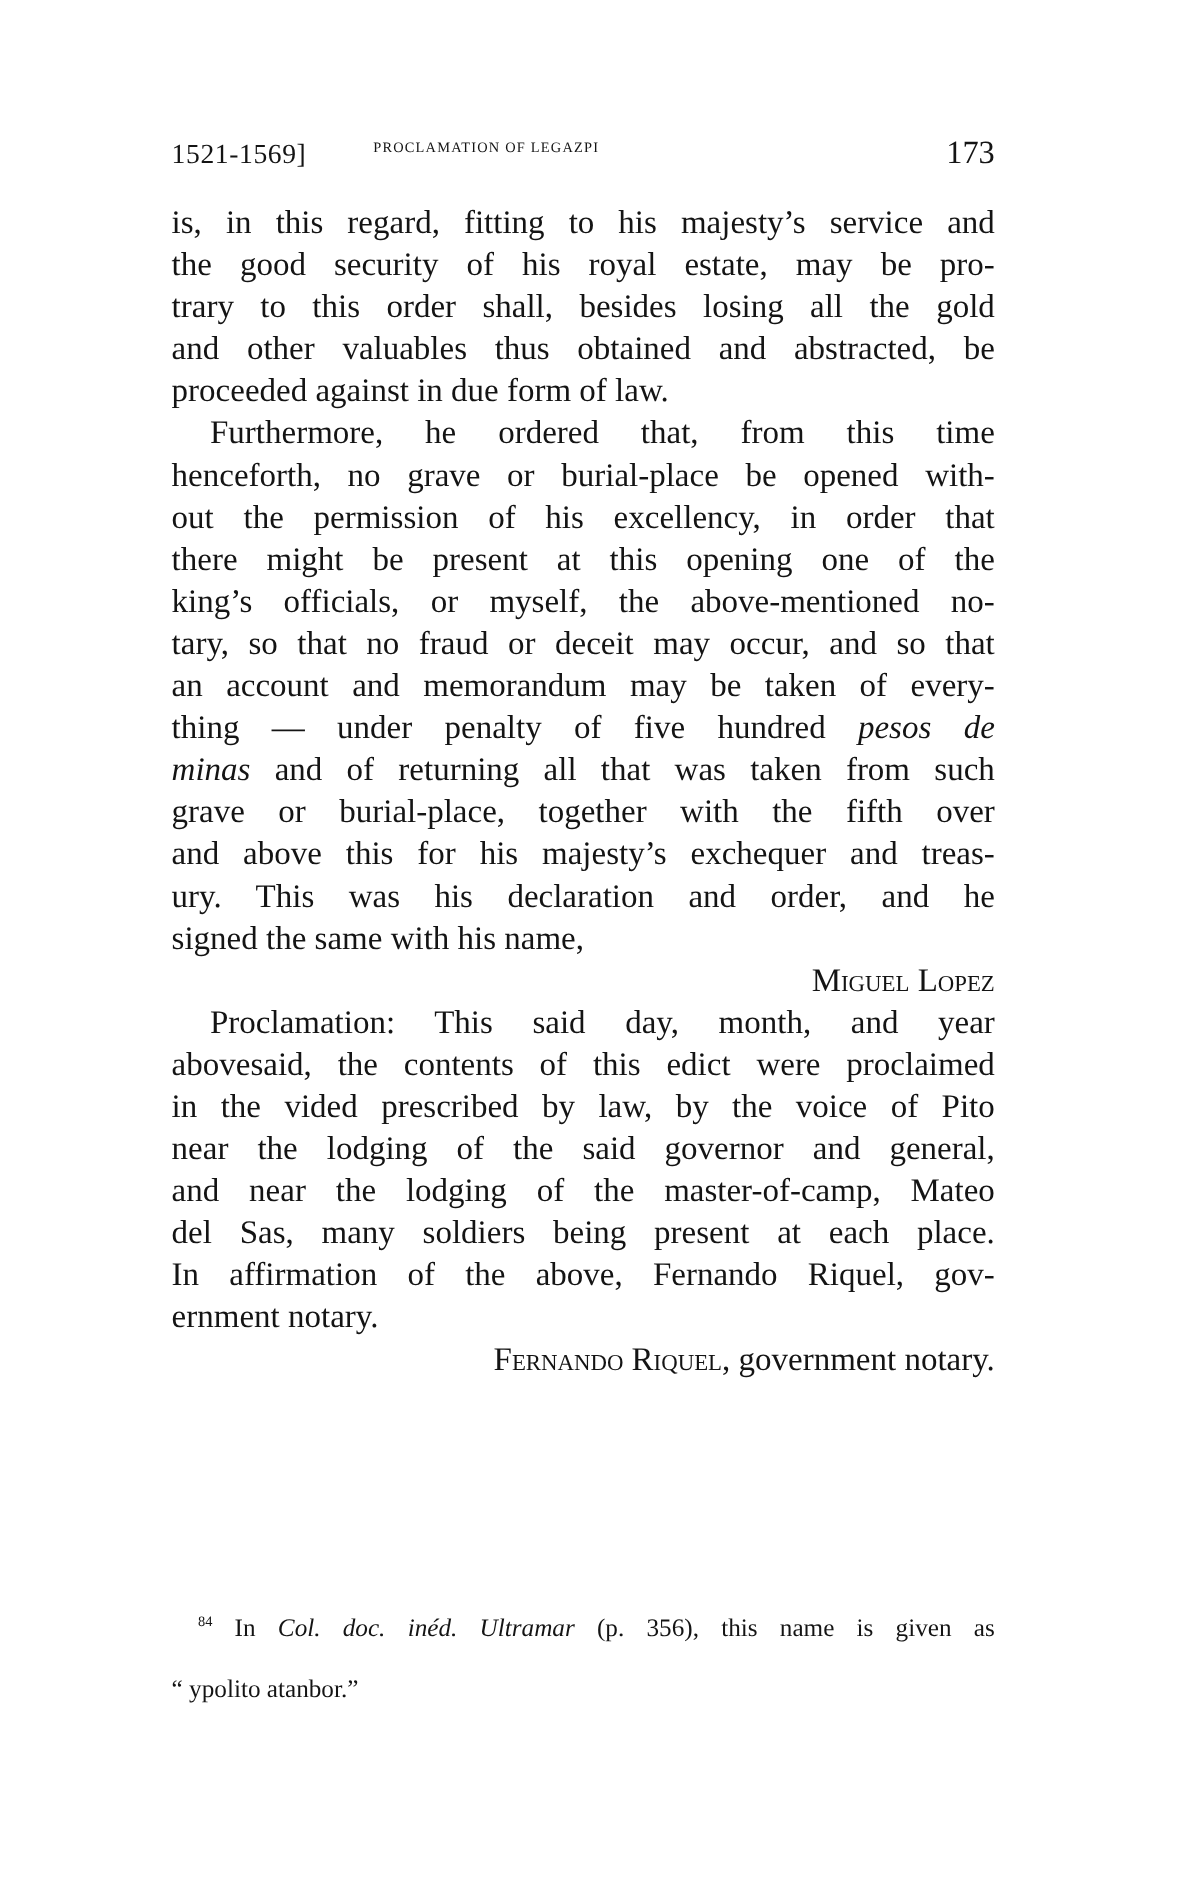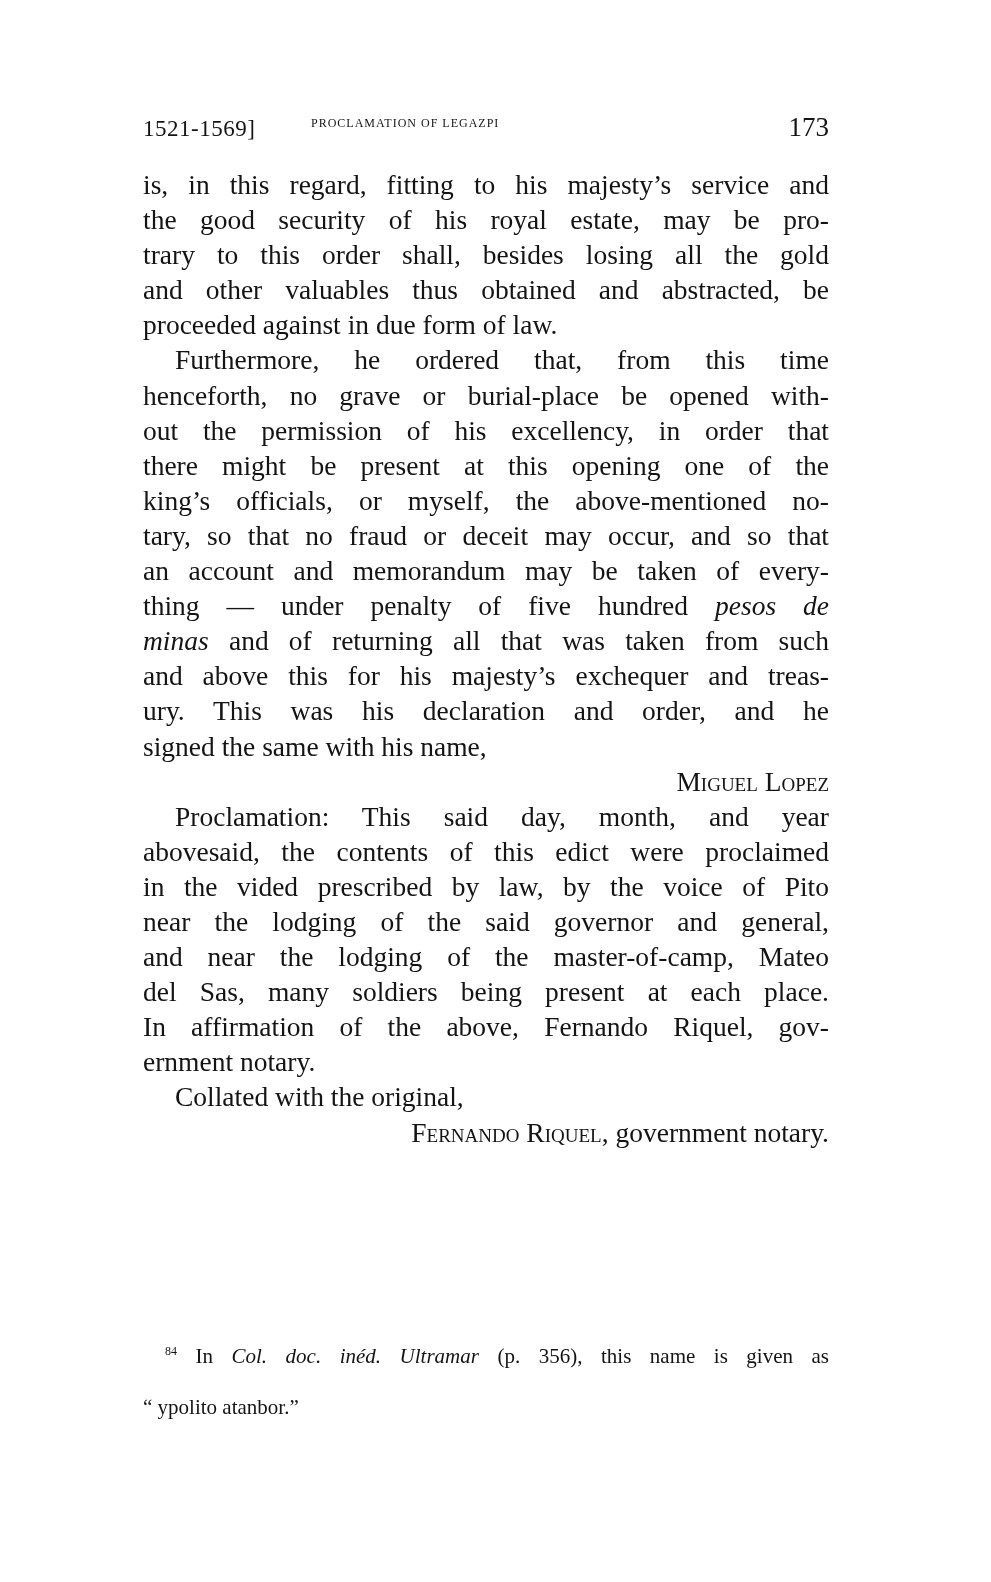--- a/index.html
+++ b/index.html
@@ -45,39 +45,39 @@
     <div>
       <span class="line indent">Furthermore, he ordered that, from this time</span>
       <span class="line">henceforth, no grave or burial-place be opened with-</span>
       <span class="line">out the permission of his excellency, in order that</span>
       <span class="line">there might be present at this opening one of the</span>
       <span class="line">king’s officials, or myself, the above-mentioned no-</span>
       <span class="line">tary, so that no fraud or deceit may occur, and so that</span>
       <span class="line">an account and memorandum may be taken of every-</span>
       <span class="line"><span>thing — under penalty of five hundred </span><i>pesos de</i></span>
       <span class="line"><i>minas</i><span> and of returning all that was taken from such</span></span>
+      <span class="line">grave or burial-place, together with the fifth over</span>
       <span class="line">and above this for his majesty’s exchequer and treas-</span>
       <span class="line">ury.  This was his declaration and order, and he</span>
       <span class="line last">signed the same with his name,</span>
     </div>
 
     <span class="line right sc">Miguel Lopez</span>
 
     <div>
       <span class="line indent">Proclamation:  This said day, month, and year</span>
       <span class="line">abovesaid, the contents of this edict were proclaimed</span>
       <span class="line">in the vided prescribed by law, by the voice of Pito</span>
       <span class="line">near the lodging of the said governor and general,</span>
       <span class="line">and near the lodging of the master-of-camp, Mateo</span>
       <span class="line">del Sas, many soldiers being present at each place.</span>
       <span class="line">In affirmation of the above, Fernando Riquel, gov-</span>
       <span class="line last">ernment notary.</span>
     </div>
 
-    <span class="line indent last">Collated with the original,</span>
 
     <span class="line right"><span class="sc">Fernando Riquel</span><span>, government notary.</span></span>
   </div>
 
   <div class="footnote">
     <span class="fl"><sup>84</sup><span> In </span><i>Col. doc. inéd. Ultramar</i><span> (p. 356), this name is given as</span></span>
     <span class="fl last">“ ypolito atanbor.”</span>
   </div>
 
 </div>

